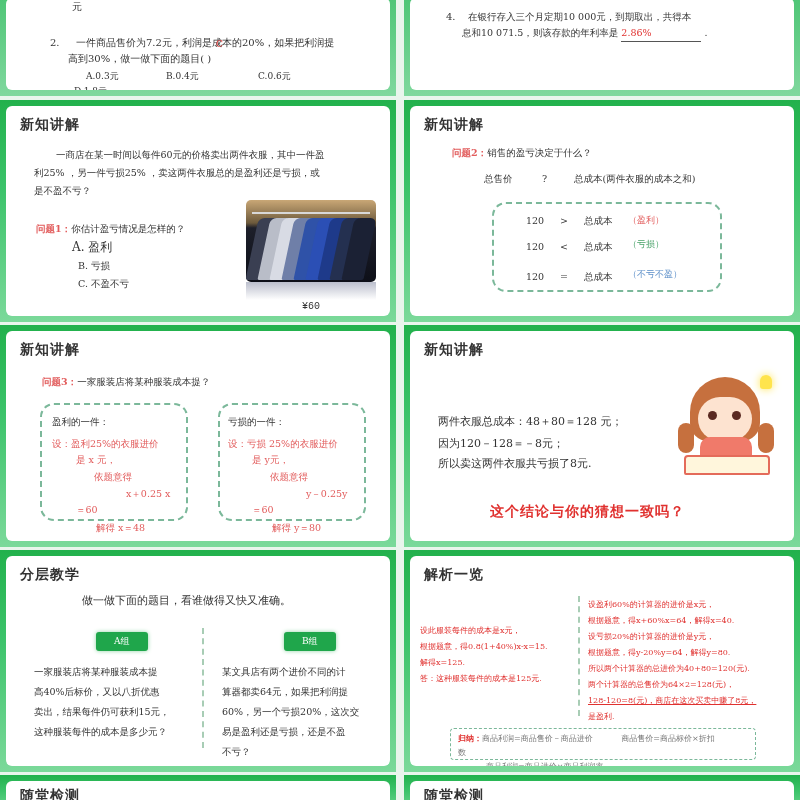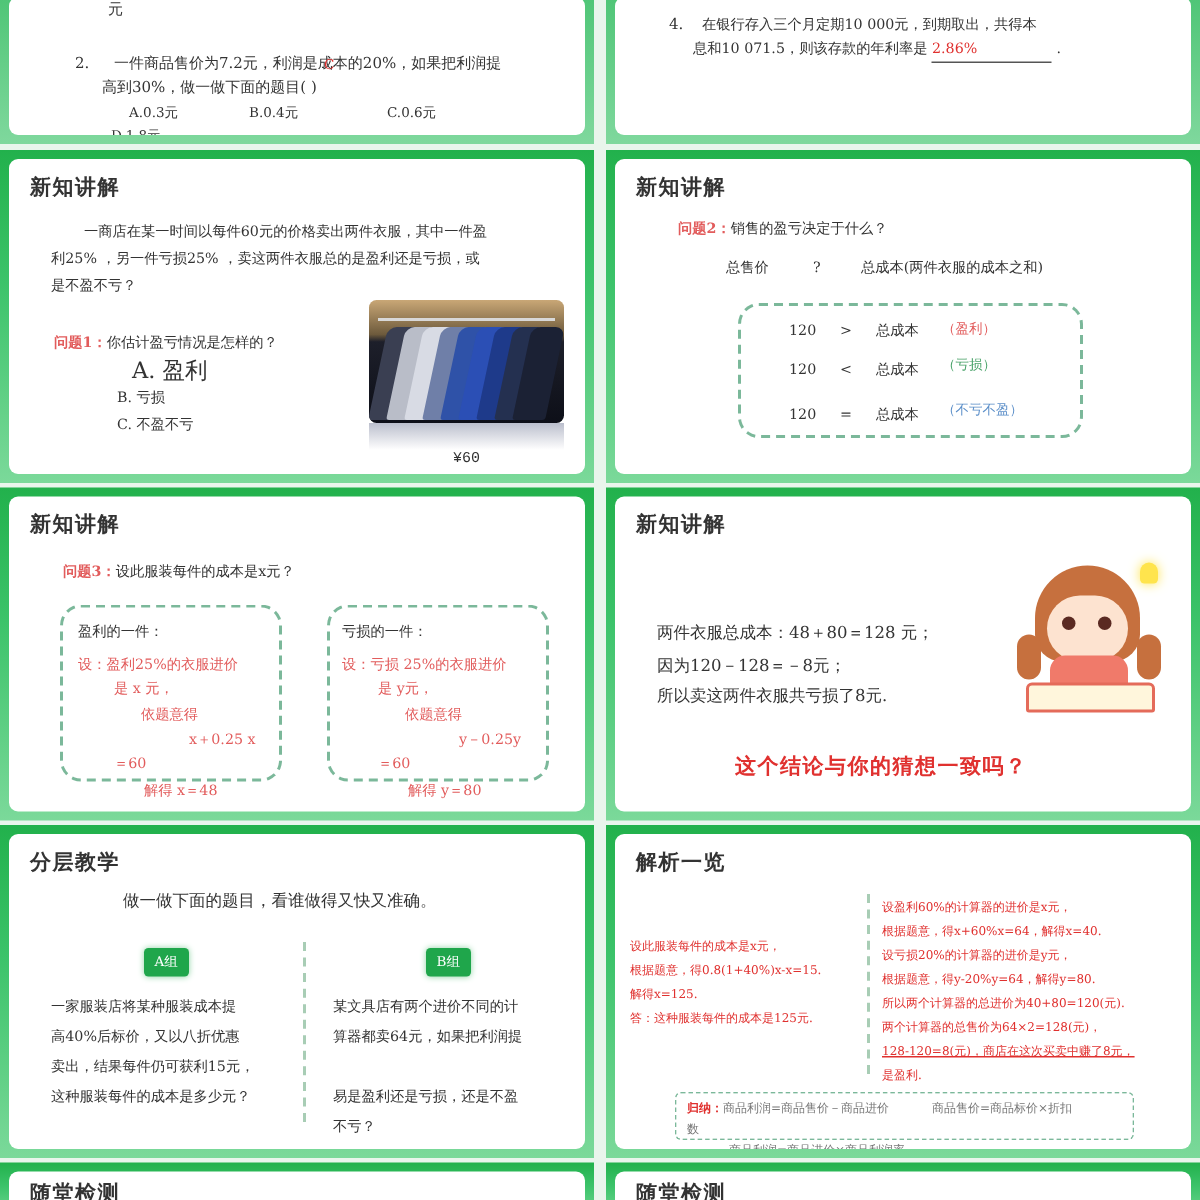--- a/index.html
+++ b/index.html
@@ -22,21 +22,21 @@
   }
   .txt { position: absolute; font-size: 10px; line-height: 17px; color: #333; }
   .red { color: #e0312f; }
   .red-soft { color: #e25c5c; }
   .green-t { color: #4aa36a; }
   .blue-t { color: #5c8fc9; }
   .dash-box { position: absolute; border: 2px dashed #7bb89a; border-radius: 14px; }
   .dash-v { position: absolute; border-left: 2px dashed #a8cdb5; }
   .tag-btn {
     position: absolute; background: #1fa64b; color: #fff; font-size: 9px;
-    padding: 3px 7px; border-radius: 3px; box-shadow: 0 0 4px #8fd4a5;
+    padding: 3px 18px; border-radius: 3px; box-shadow: 0 0 4px #8fd4a5;
   }
   .photo {
     position: absolute; border-radius: 5px; overflow: hidden;
     background: linear-gradient(180deg, #c9a776 0%, #6d5a3c 28%, #1d1f2a 34%, #0d0f18 100%);
   }
   .hanger-bar { position: absolute; left: 6px; right: 6px; top: 12px; height: 2px; background: #d8d8d8; }
   .coat { position: absolute; top: 18px; width: 22px; height: 62px; border-radius: 6px 6px 2px 2px; transform: skewX(-12deg); }
   .reflect {
     position: absolute; height: 18px;
     background: linear-gradient(180deg, rgba(60,70,110,0.35), rgba(255,255,255,0));
@@ -77,21 +77,21 @@
 
   <div class="slide" style="left:0;top:100px;height:222px;">
     <div class="card">
       <div class="slide-title">新知讲解</div>
       <div class="txt" style="left:50px;top:40px;font-size:9.5px;">一商店在某一时间以每件60元的价格卖出两件衣服，其中一件盈</div>
       <div class="txt" style="left:28px;top:58px;font-size:9.5px;">利25% ，另一件亏损25% ，卖这两件衣服总的是盈利还是亏损，或</div>
       <div class="txt" style="left:28px;top:76px;font-size:9.5px;">是不盈不亏？</div>
       <div class="txt" style="left:30px;top:114px;font-size:9.5px;">
         <span class="red-soft" style="font-weight:bold;">问题1：</span><span>你估计盈亏情况是怎样的？</span>
       </div>
-      <div class="txt" style="left:82px;top:133px;font-size:15px;">A.  盈利</div>
+      <div class="txt" style="left:66px;top:133px;font-size:12px;">A.  盈利</div>
       <div class="txt" style="left:72px;top:151px;font-size:9.5px;">B.  亏损</div>
       <div class="txt" style="left:72px;top:169px;font-size:9.5px;">C.  不盈不亏</div>
       <div class="photo" style="left:240px;top:94px;width:130px;height:82px;">
         <div class="hanger-bar"></div>
         <div class="coat" style="left:6px;background:#3a3f52;"></div>
         <div class="coat" style="left:18px;background:#b9bdc8;"></div>
         <div class="coat" style="left:30px;background:#d8dbe4;"></div>
         <div class="coat" style="left:42px;background:#6f7fa8;"></div>
         <div class="coat" style="left:54px;background:#2f52a8;"></div>
         <div class="coat" style="left:66px;background:#2b4fb5;"></div>
@@ -126,21 +126,21 @@
       <div class="txt" style="left:150px;top:162px;font-size:9.5px;">=</div>
       <div class="txt" style="left:174px;top:162px;font-size:9.5px;">总成本</div>
       <div class="txt blue-t" style="left:218px;top:160px;font-size:9px;">（不亏不盈）</div>
     </div>
   </div>
 
   <div class="slide" style="left:0;top:325px;height:222px;">
     <div class="card">
       <div class="slide-title">新知讲解</div>
       <div class="txt" style="left:36px;top:42px;font-size:9.5px;">
-        <span class="red-soft" style="font-weight:bold;">问题3：</span><span>设此服装每件的成本是x元？</span>
+        <span class="red-soft" style="font-weight:bold;">问题3：</span><span>一家服装店将某种服装成本提？</span>
       </div>
       <div class="dash-box" style="left:34px;top:72px;width:148px;height:118px;"></div>
       <div class="txt" style="left:46px;top:82px;font-size:9.5px;">盈利的一件：</div>
       <div class="txt red-soft" style="left:46px;top:104px;font-size:9.5px;">设：盈利25%的衣服进价</div>
       <div class="txt red-soft" style="left:70px;top:120px;font-size:9.5px;">是 x 元，</div>
       <div class="txt red-soft" style="left:88px;top:137px;font-size:9.5px;">依题意得</div>
       <div class="txt red-soft" style="left:120px;top:154px;font-size:9.5px;">x＋0.25 x</div>
       <div class="txt red-soft" style="left:70px;top:170px;font-size:9.5px;">＝60</div>
       <div class="txt red-soft" style="left:90px;top:188px;font-size:9.5px;">解得 x＝48</div>
       <div class="dash-box" style="left:212px;top:72px;width:148px;height:118px;"></div>
@@ -182,20 +182,21 @@
       <div class="txt" style="left:76px;top:36px;font-size:11px;">做一做下面的题目，看谁做得又快又准确。</div>
       <div class="tag-btn" style="left:90px;top:76px;">A组</div>
       <div class="tag-btn" style="left:278px;top:76px;">B组</div>
       <div class="dash-v" style="left:196px;top:72px;height:120px;"></div>
       <div class="txt" style="left:28px;top:106px;font-size:9.5px;line-height:20px;">一家服装店将某种服装成本提</div>
       <div class="txt" style="left:28px;top:126px;font-size:9.5px;line-height:20px;">高40%后标价，又以八折优惠</div>
       <div class="txt" style="left:28px;top:146px;font-size:9.5px;line-height:20px;">卖出，结果每件仍可获利15元，</div>
       <div class="txt" style="left:28px;top:166px;font-size:9.5px;line-height:20px;">这种服装每件的成本是多少元？</div>
       <div class="txt" style="left:216px;top:106px;font-size:9.5px;line-height:20px;">某文具店有两个进价不同的计</div>
       <div class="txt" style="left:216px;top:126px;font-size:9.5px;line-height:20px;">算器都卖64元，如果把利润提</div>
+      <div class="txt" style="left:216px;top:146px;font-size:9.5px;line-height:20px;">60%，另一个亏损20%，这次交</div>
       <div class="txt" style="left:216px;top:166px;font-size:9.5px;line-height:20px;">易是盈利还是亏损，还是不盈</div>
       <div class="txt" style="left:216px;top:186px;font-size:9.5px;line-height:20px;">不亏？</div>
     </div>
   </div>
 
   <div class="slide" style="left:404px;top:550px;height:222px;">
     <div class="card">
       <div class="slide-title">解析一览</div>
       <div class="txt red" style="left:10px;top:66px;font-size:8px;">设此服装每件的成本是x元，</div>
       <div class="txt red" style="left:10px;top:82px;font-size:8px;">根据题意，得0.8(1+40%)x-x=15.</div>

